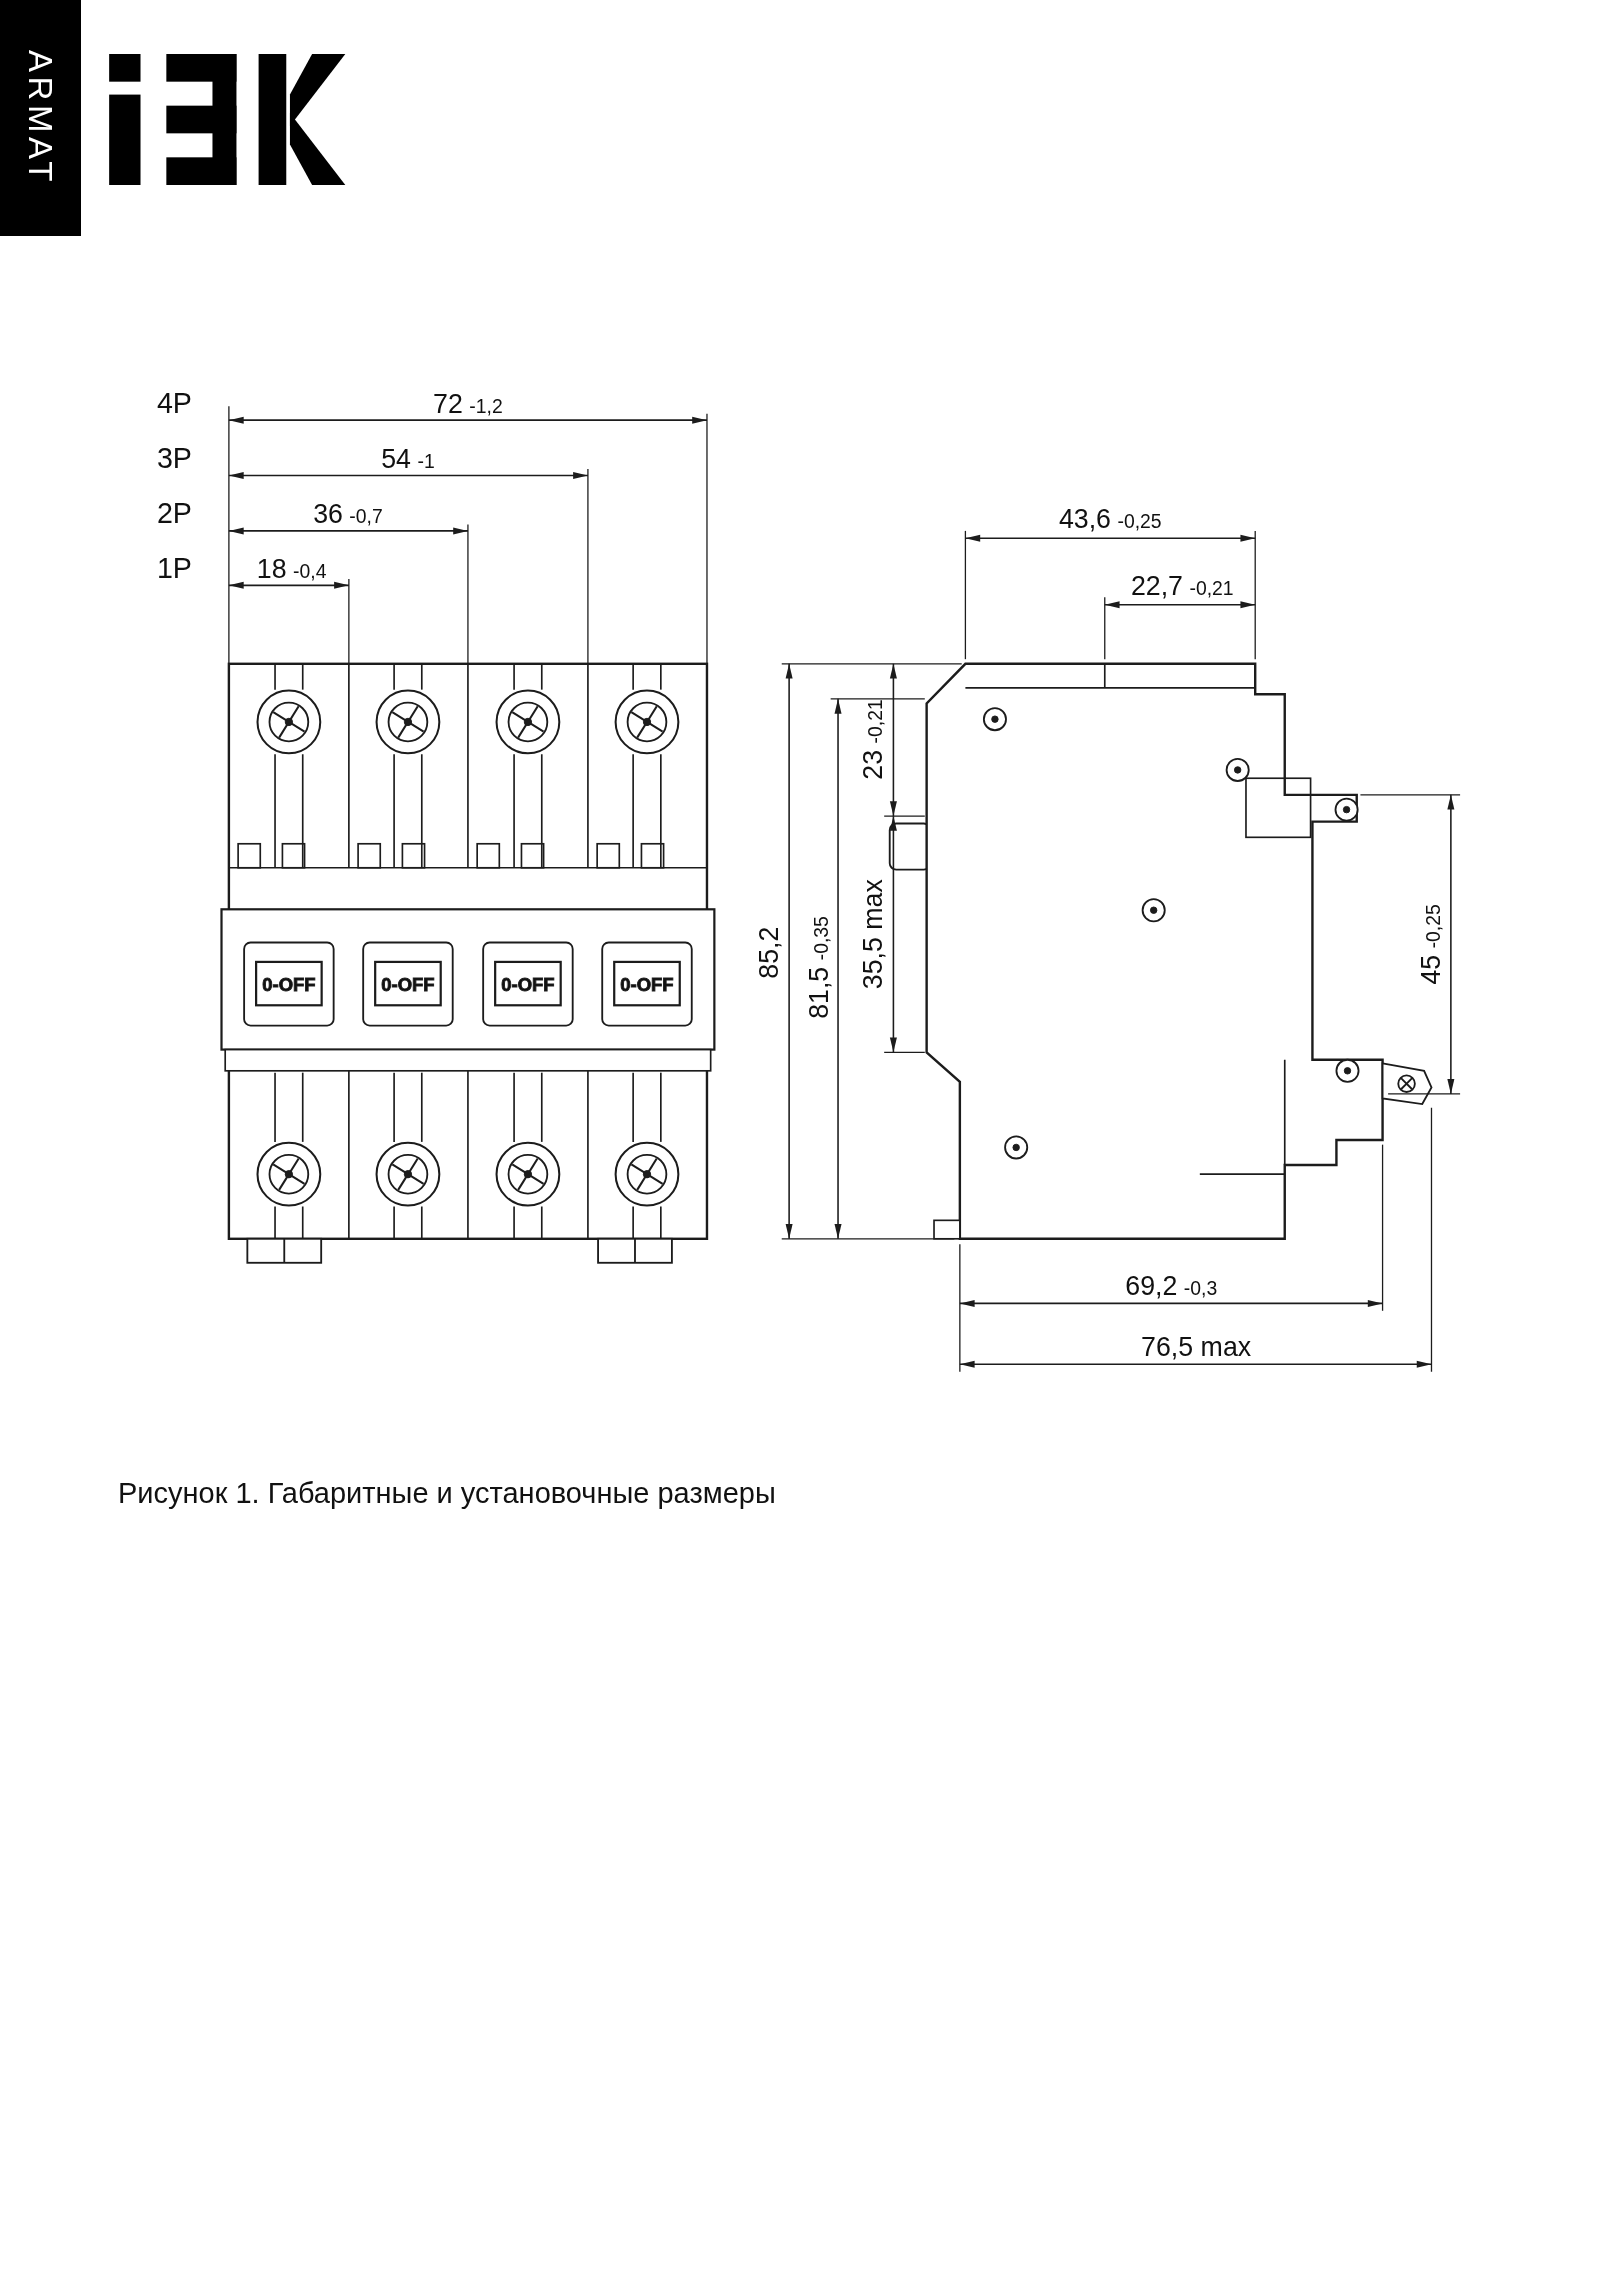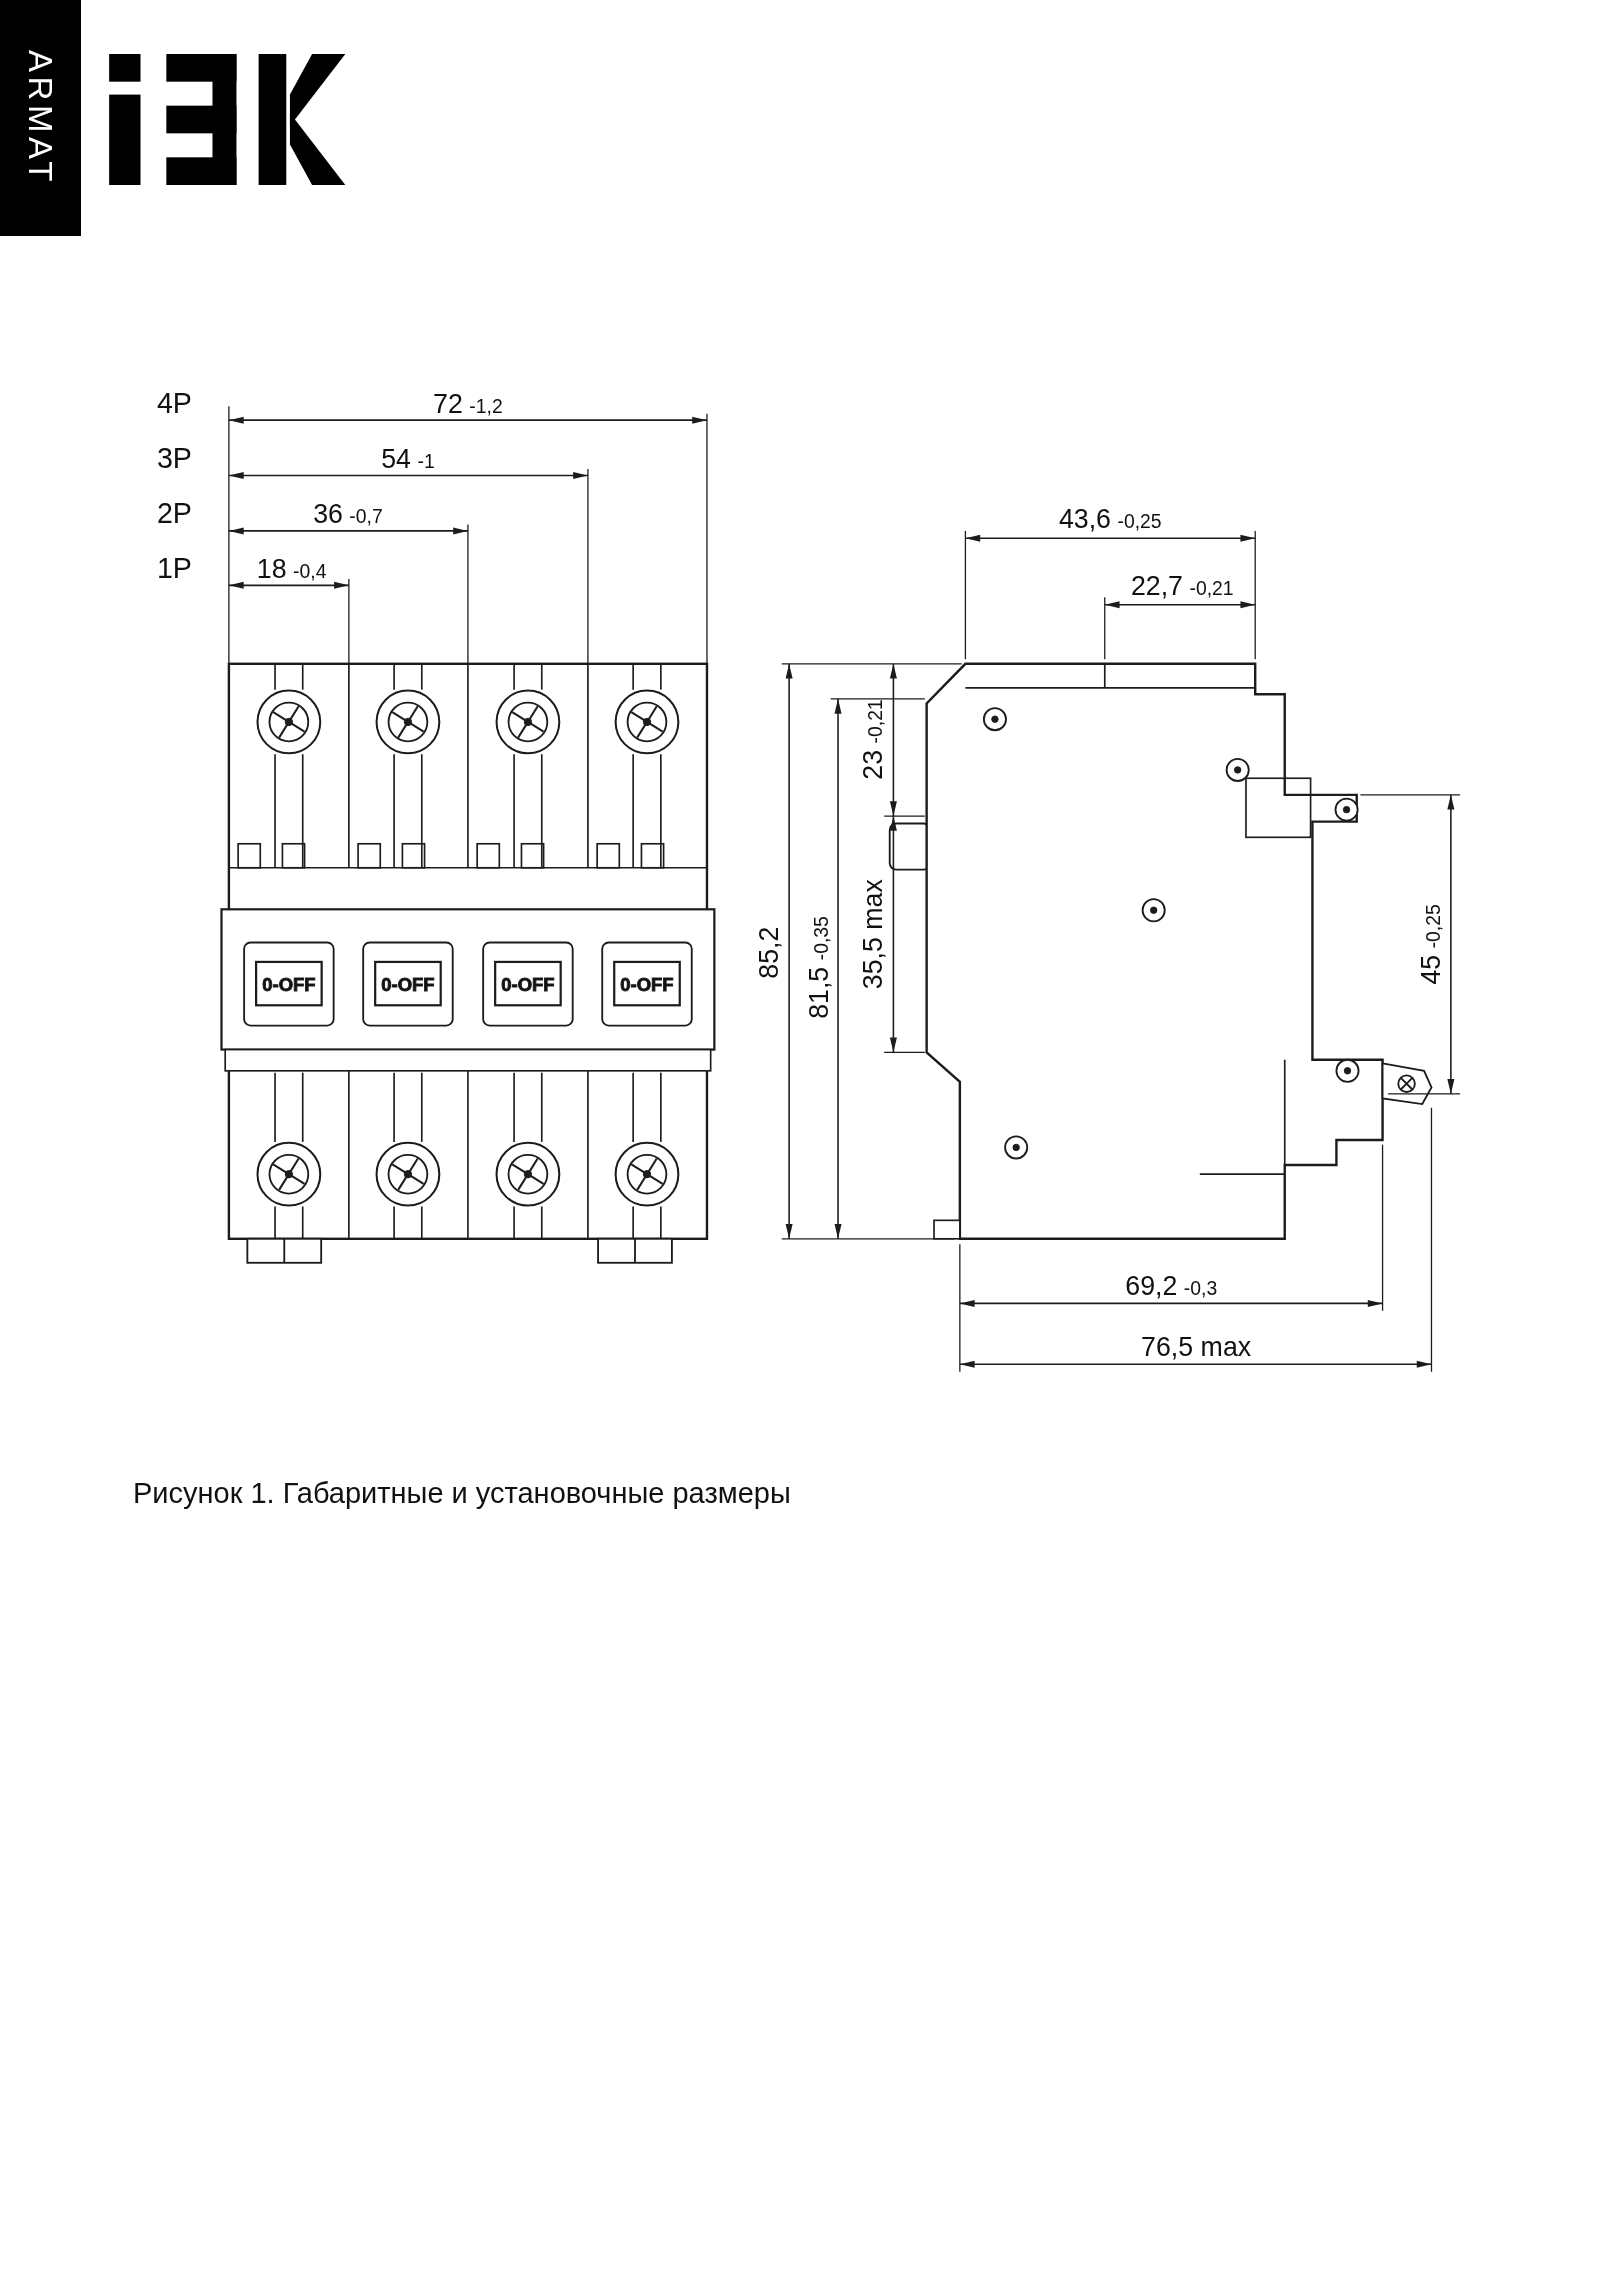--- a/index.html
+++ b/index.html
@@ -3,21 +3,21 @@
 <meta charset="utf-8">
 <style>
   html,body{margin:0;padding:0;background:#fff;}
   .page{position:relative;width:1617px;height:2293px;background:#fff;overflow:hidden;
         font-family:"Liberation Sans",sans-serif;color:#111;}
   .brand-bar{position:absolute;left:0;top:0;width:81px;height:236px;background:#000;
              display:flex;align-items:center;justify-content:center;}
   .brand-bar span{transform:rotate(90deg);color:#fff;font-size:33px;letter-spacing:4.6px;
                   white-space:nowrap;font-weight:400;}
   .logo{position:absolute;left:109px;top:54px;width:242px;height:131px;}
-  .caption{position:absolute;left:133px;top:1477px;font-size:29px;color:#111;}
+  .caption{position:absolute;left:118px;top:1477px;font-size:29px;color:#111;}
   svg.drawing{position:absolute;left:0;top:0;}
   svg text{fill:#111;font-family:"Liberation Sans",sans-serif;}
   .v{font-size:29px;}
   .t{font-size:21px;}
   .pl{font-size:31px;}
 </style>
 </head>
 <body>
 
 <div class="page">

